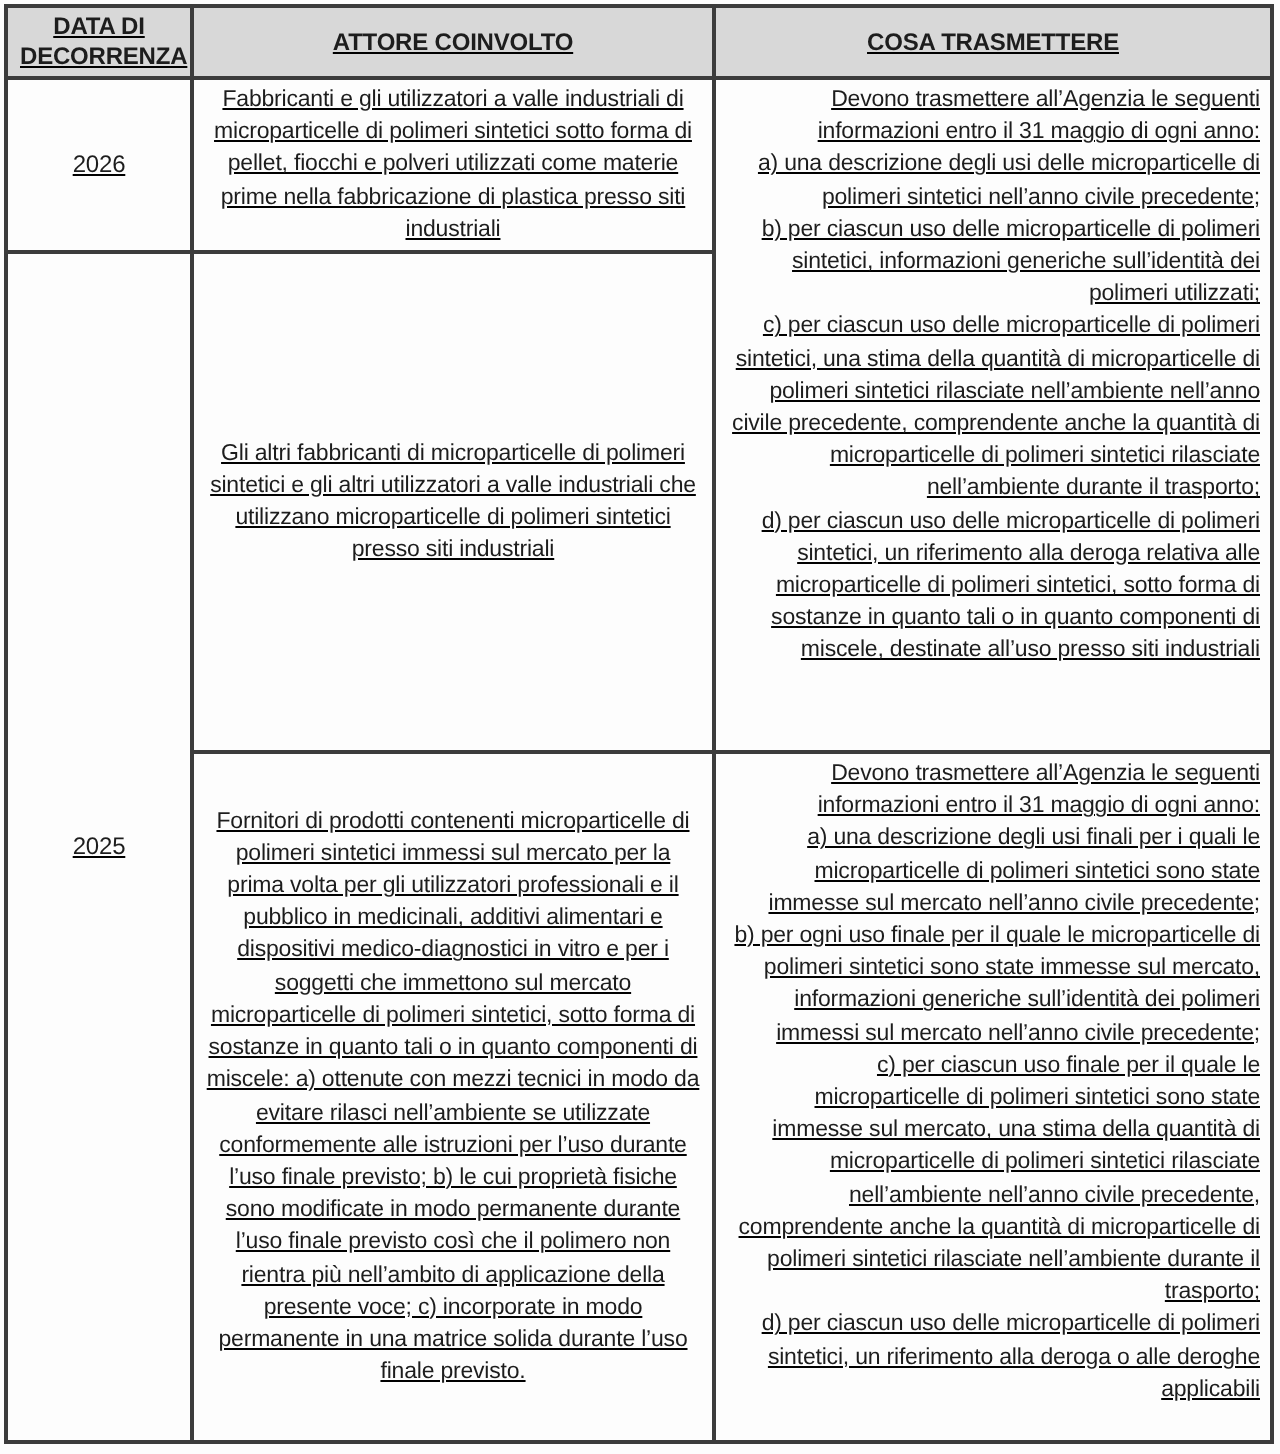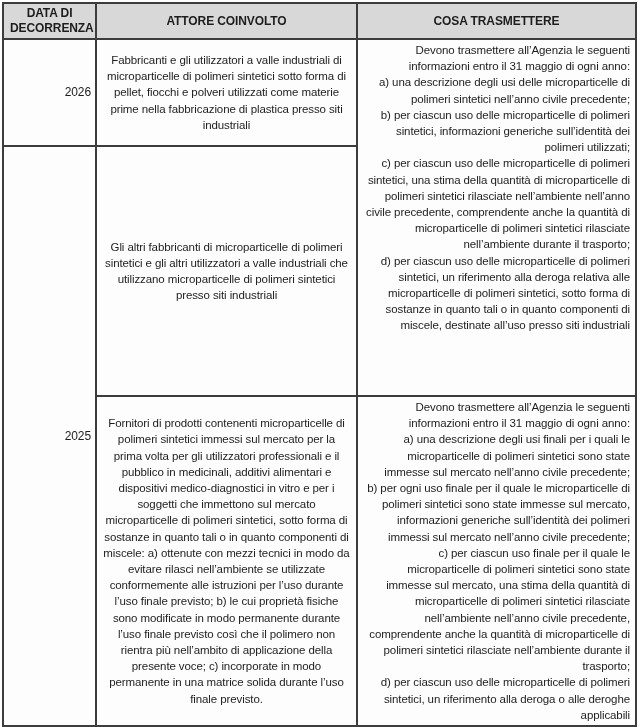--- a/index.html
+++ b/index.html
@@ -1,40 +1,41 @@
 <!DOCTYPE html>
 <html><head>
 <meta charset="utf-8">
 <style>
   html,body { margin:0; padding:0; background:#ffffff; }
   .page {
     width:640px; height:727px; box-sizing:border-box;
     padding:2px 3px 5px 2px; background:#fdfdfd;
     font-family:"Liberation Sans", sans-serif;
+    text-decoration:underline;
   }
   table.reg {
     width:100%; height:100%;
     border-collapse:collapse; table-layout:fixed;
     font-size:11.5px; line-height:16.2px; letter-spacing:-0.1px;
     color:#1d1d1d;
   }
   th, td {
     border:2px solid #3c3c3c;
     padding:1px 4px;
     overflow:hidden;
     box-sizing:border-box;
   }
   th {
     background:#d8d8d8;
     font-size:12px; line-height:15px; font-weight:700;
     text-align:center; vertical-align:middle;
     padding:2px 6px;
   }
-  td.year   { text-align:right; vertical-align:middle; font-size:12px; }
-  td.actor  { text-align:center; vertical-align:middle; padding:12px 6px; }
+  td.year   { text-align:center; vertical-align:middle; font-size:12px; }
+  td.actor  { text-align:center; vertical-align:middle; padding:2px 6px; }
   td.transmit {
     text-align:right; vertical-align:top;
     white-space:pre-line;
     padding:2px 5px 2px 5px;
   }
 </style>
 </head>
 <body>
 
 <div class="page">

